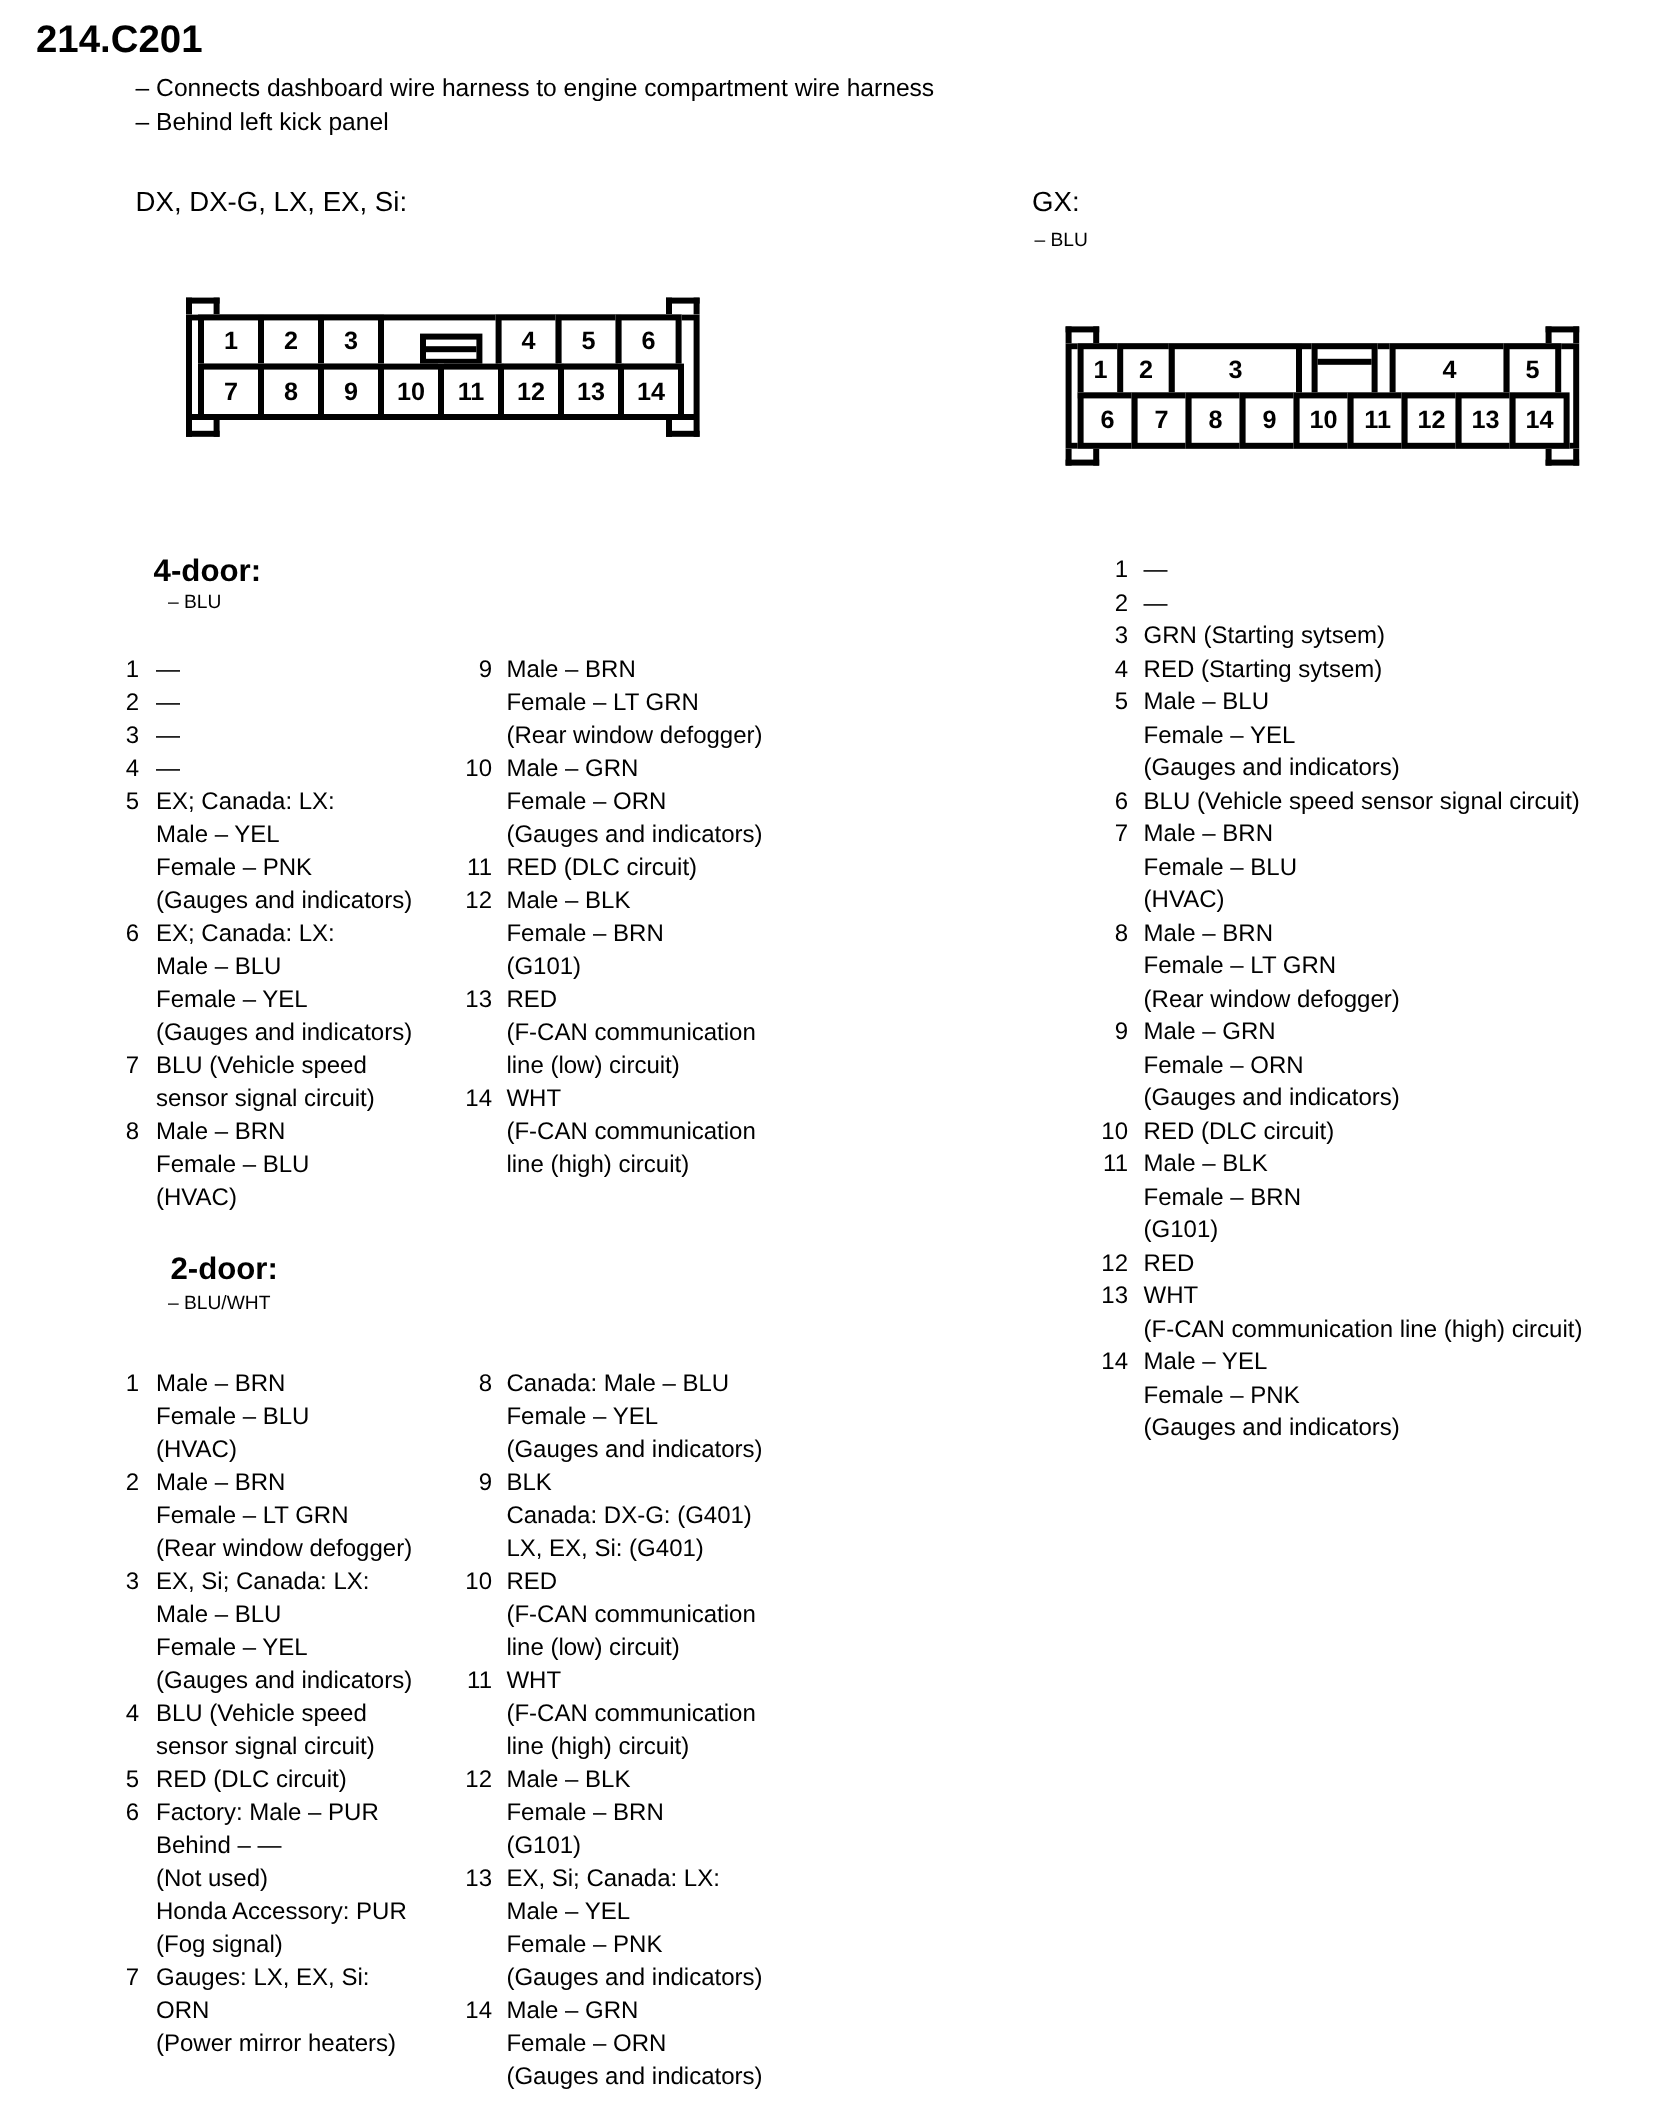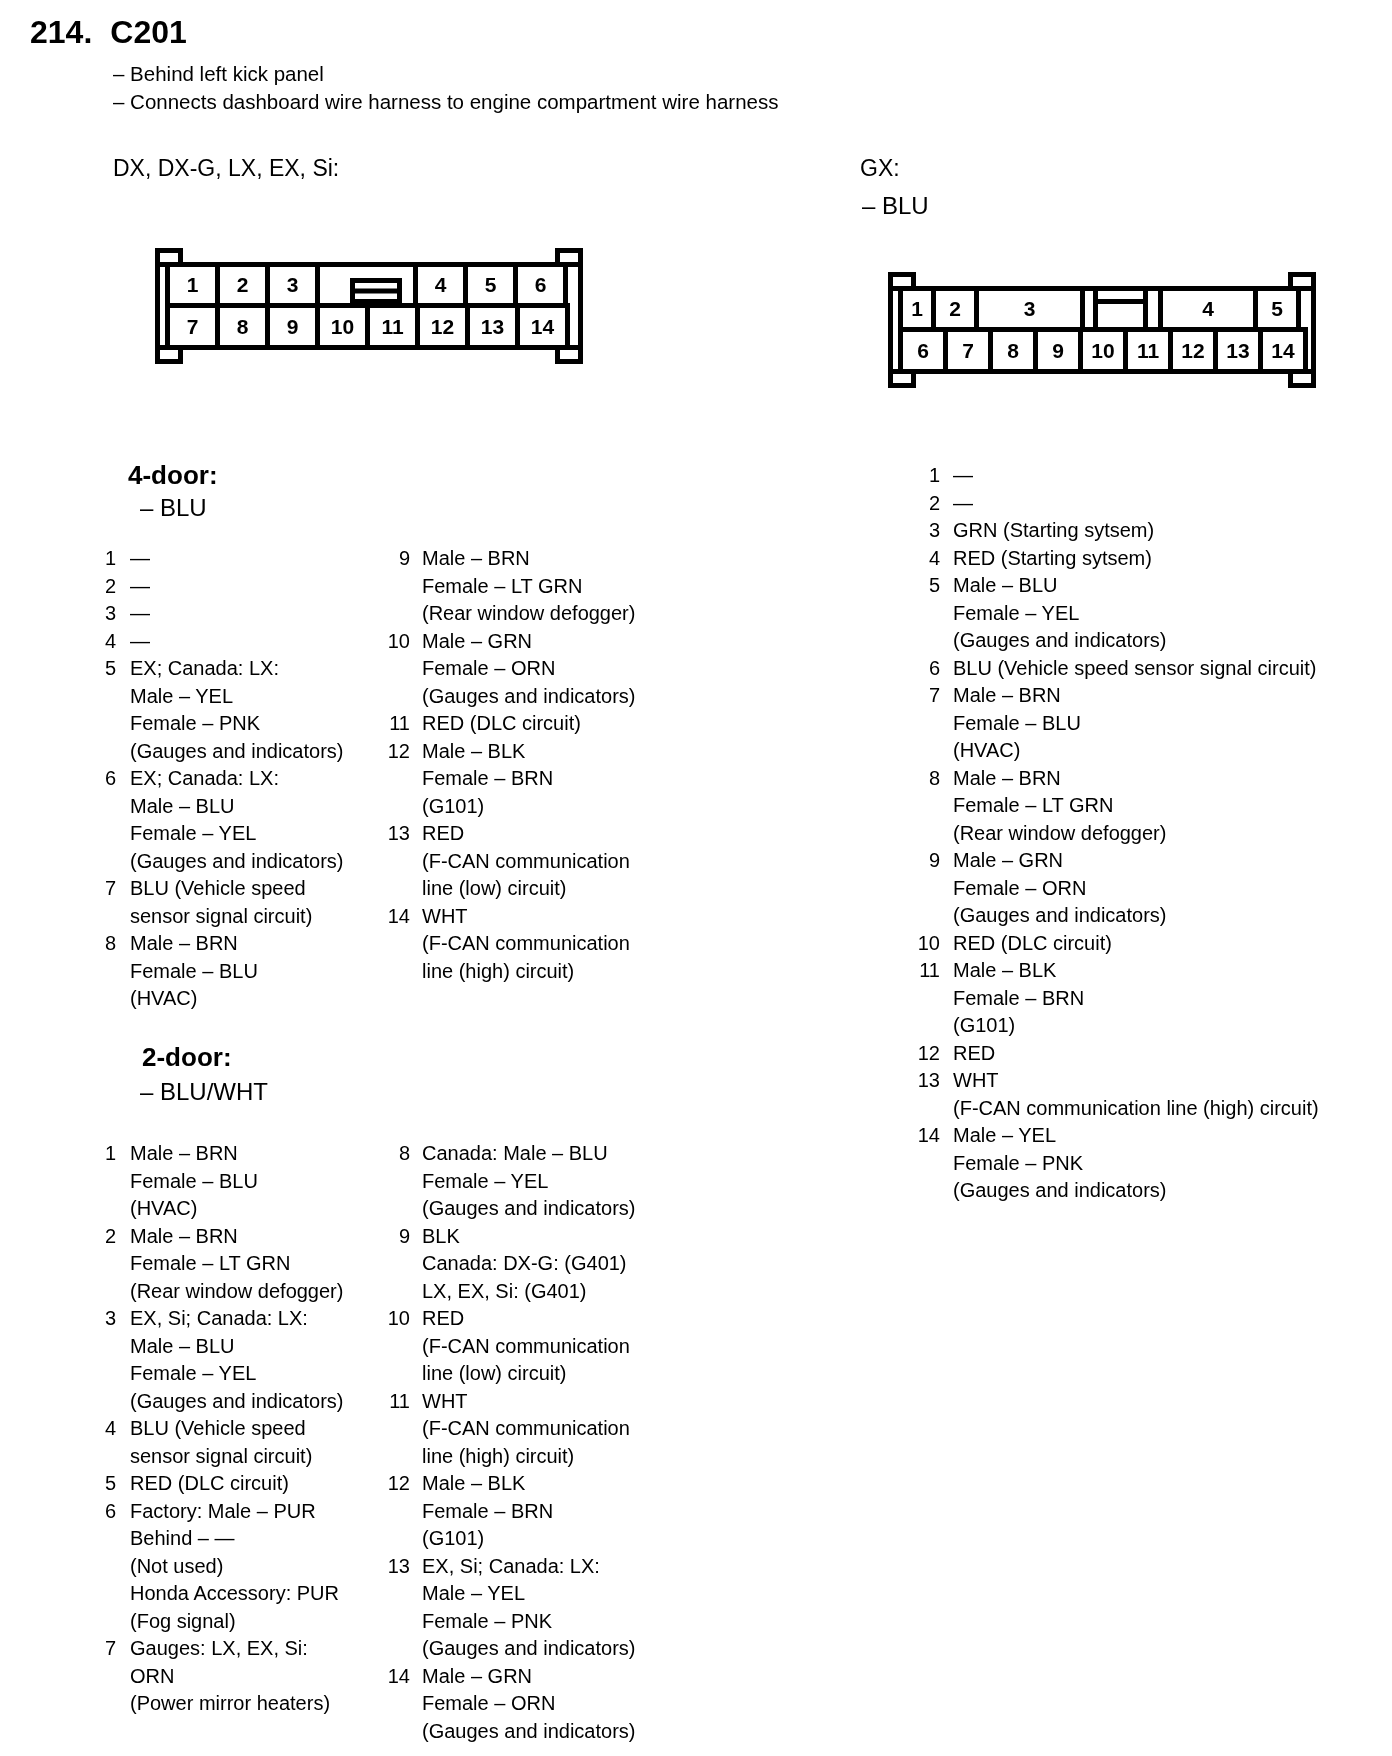--- a/index.html
+++ b/index.html
@@ -3,25 +3,25 @@
 <meta charset="utf-8">
 <style>
   html,body{margin:0;padding:0;}
   body{
     width:1392px;height:1756px;position:relative;background:#fff;color:#000;
     font-family:"Liberation Sans","DejaVu Sans",sans-serif;
     -webkit-font-smoothing:antialiased;
   }
   .abs{position:absolute;}
   .page-title{font-weight:bold;font-size:32px;white-space:nowrap;}
-  .page-title .code{margin-left:18px;}
+  .page-title .code{}
   .bullets .bullet{font-size:20.5px;line-height:27.5px;white-space:nowrap;}
   .sec-heading{font-weight:normal;font-size:23px;white-space:nowrap;}
   .door-heading{font-weight:bold;font-size:26px;white-space:nowrap;}
-  .sub-heading{font-size:24px;white-space:nowrap;}
+  .sub-heading{font-size:16px;white-space:nowrap;}
 
   
   .connector{position:absolute;}
   .conn-body{position:absolute;border:5px solid #000;box-sizing:border-box;background:#fff;}
   .ear{position:absolute;width:28px;height:14px;border:5px solid #000;box-sizing:border-box;background:#fff;}
   .ear.tl{border-bottom:none;}
   .ear.tr{border-bottom:none;}
   .ear.bl{border-top:none;}
   .ear.br{border-top:none;}
   .cell{
@@ -42,22 +42,22 @@
   .numw-g .pin-num{width:42px;margin-right:13px;}
 </style>
 </head>
 <body>
 
 <div class="abs page-title" style="left:30px;top:14px;">
   <span>214.</span><span class="code">C201</span>
 </div>
 
 <div class="abs bullets" style="left:113px;top:60px;">
+  <div class="bullet">– Connects dashboard wire harness to engine compartment wire harness</div>
   <div class="bullet">– Behind left kick panel</div>
-  <div class="bullet">– Connects dashboard wire harness to engine compartment wire harness</div>
 </div>
 
 <div class="abs sec-heading" style="left:113px;top:155px;">DX, DX-G, LX, EX, Si:</div>
 
 <div class="abs sec-heading" style="left:860px;top:155px;">GX:</div>
 <div class="abs sub-heading" style="left:862px;top:192px;">– BLU</div>
 
 <div class="connector" style="left:155px;top:248px;width:428px;height:116px;">
   <div class="conn-body" style="left:0;top:14px;width:428px;height:88px;"></div>
   <div class="ear tl" style="left:0;top:0;"></div>

